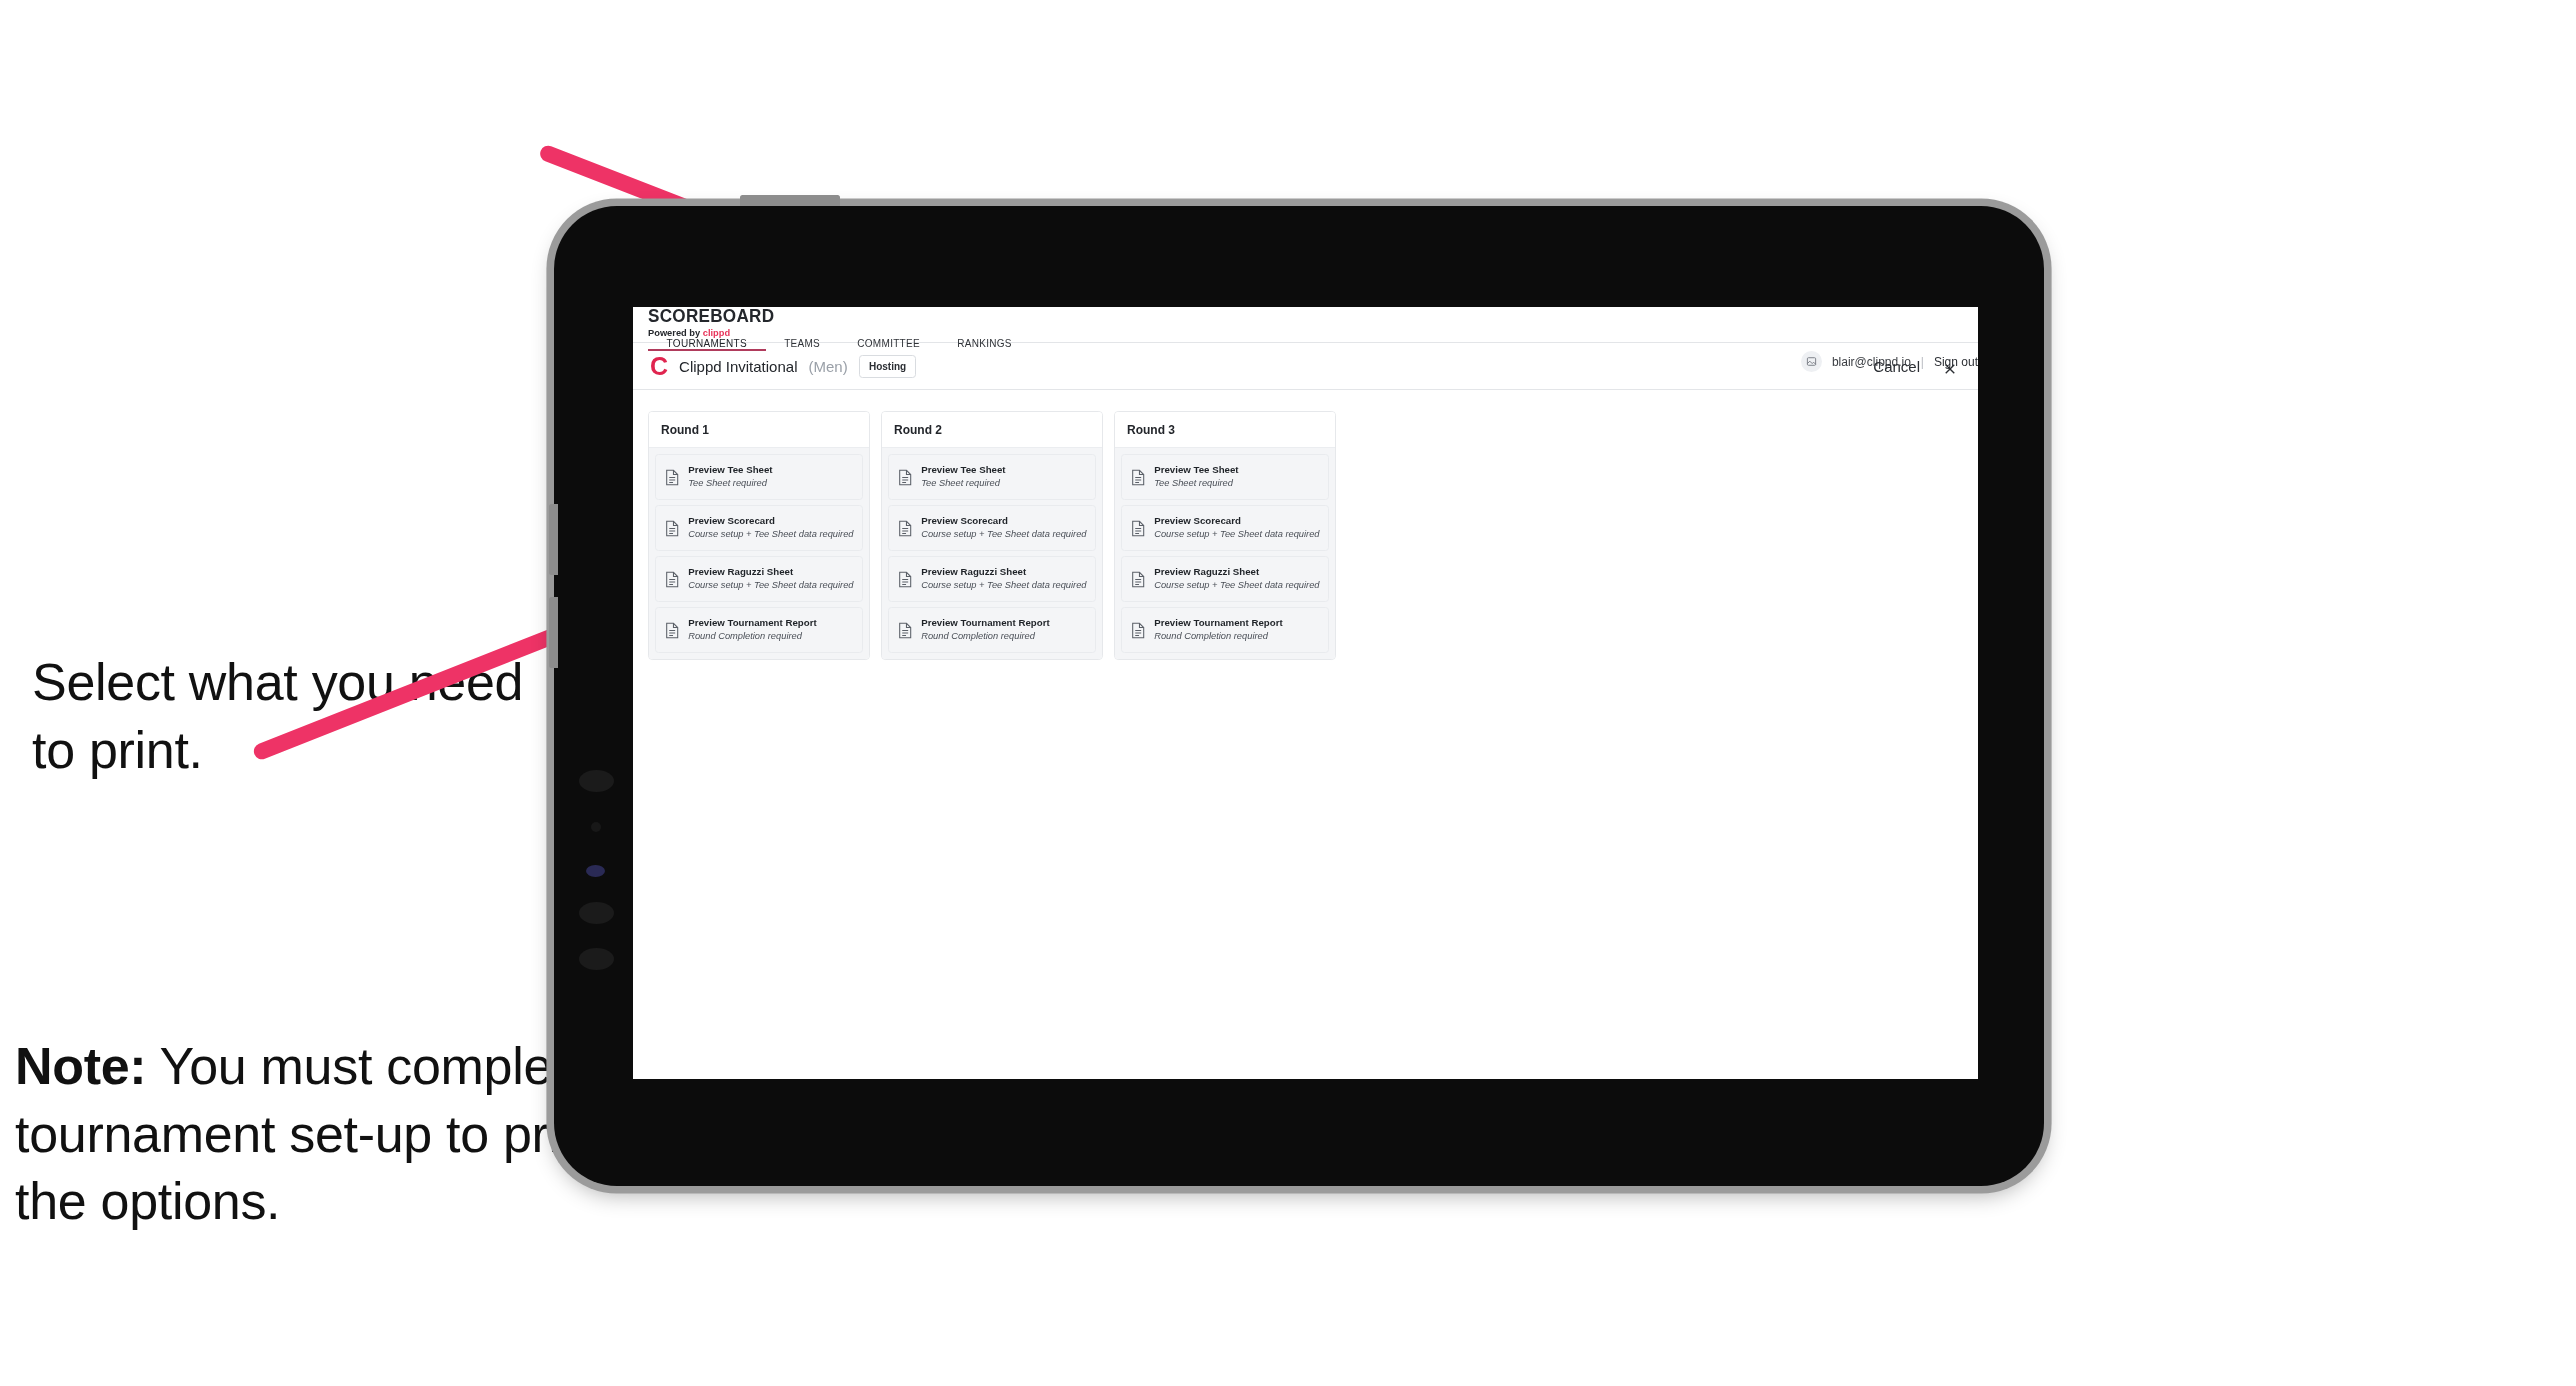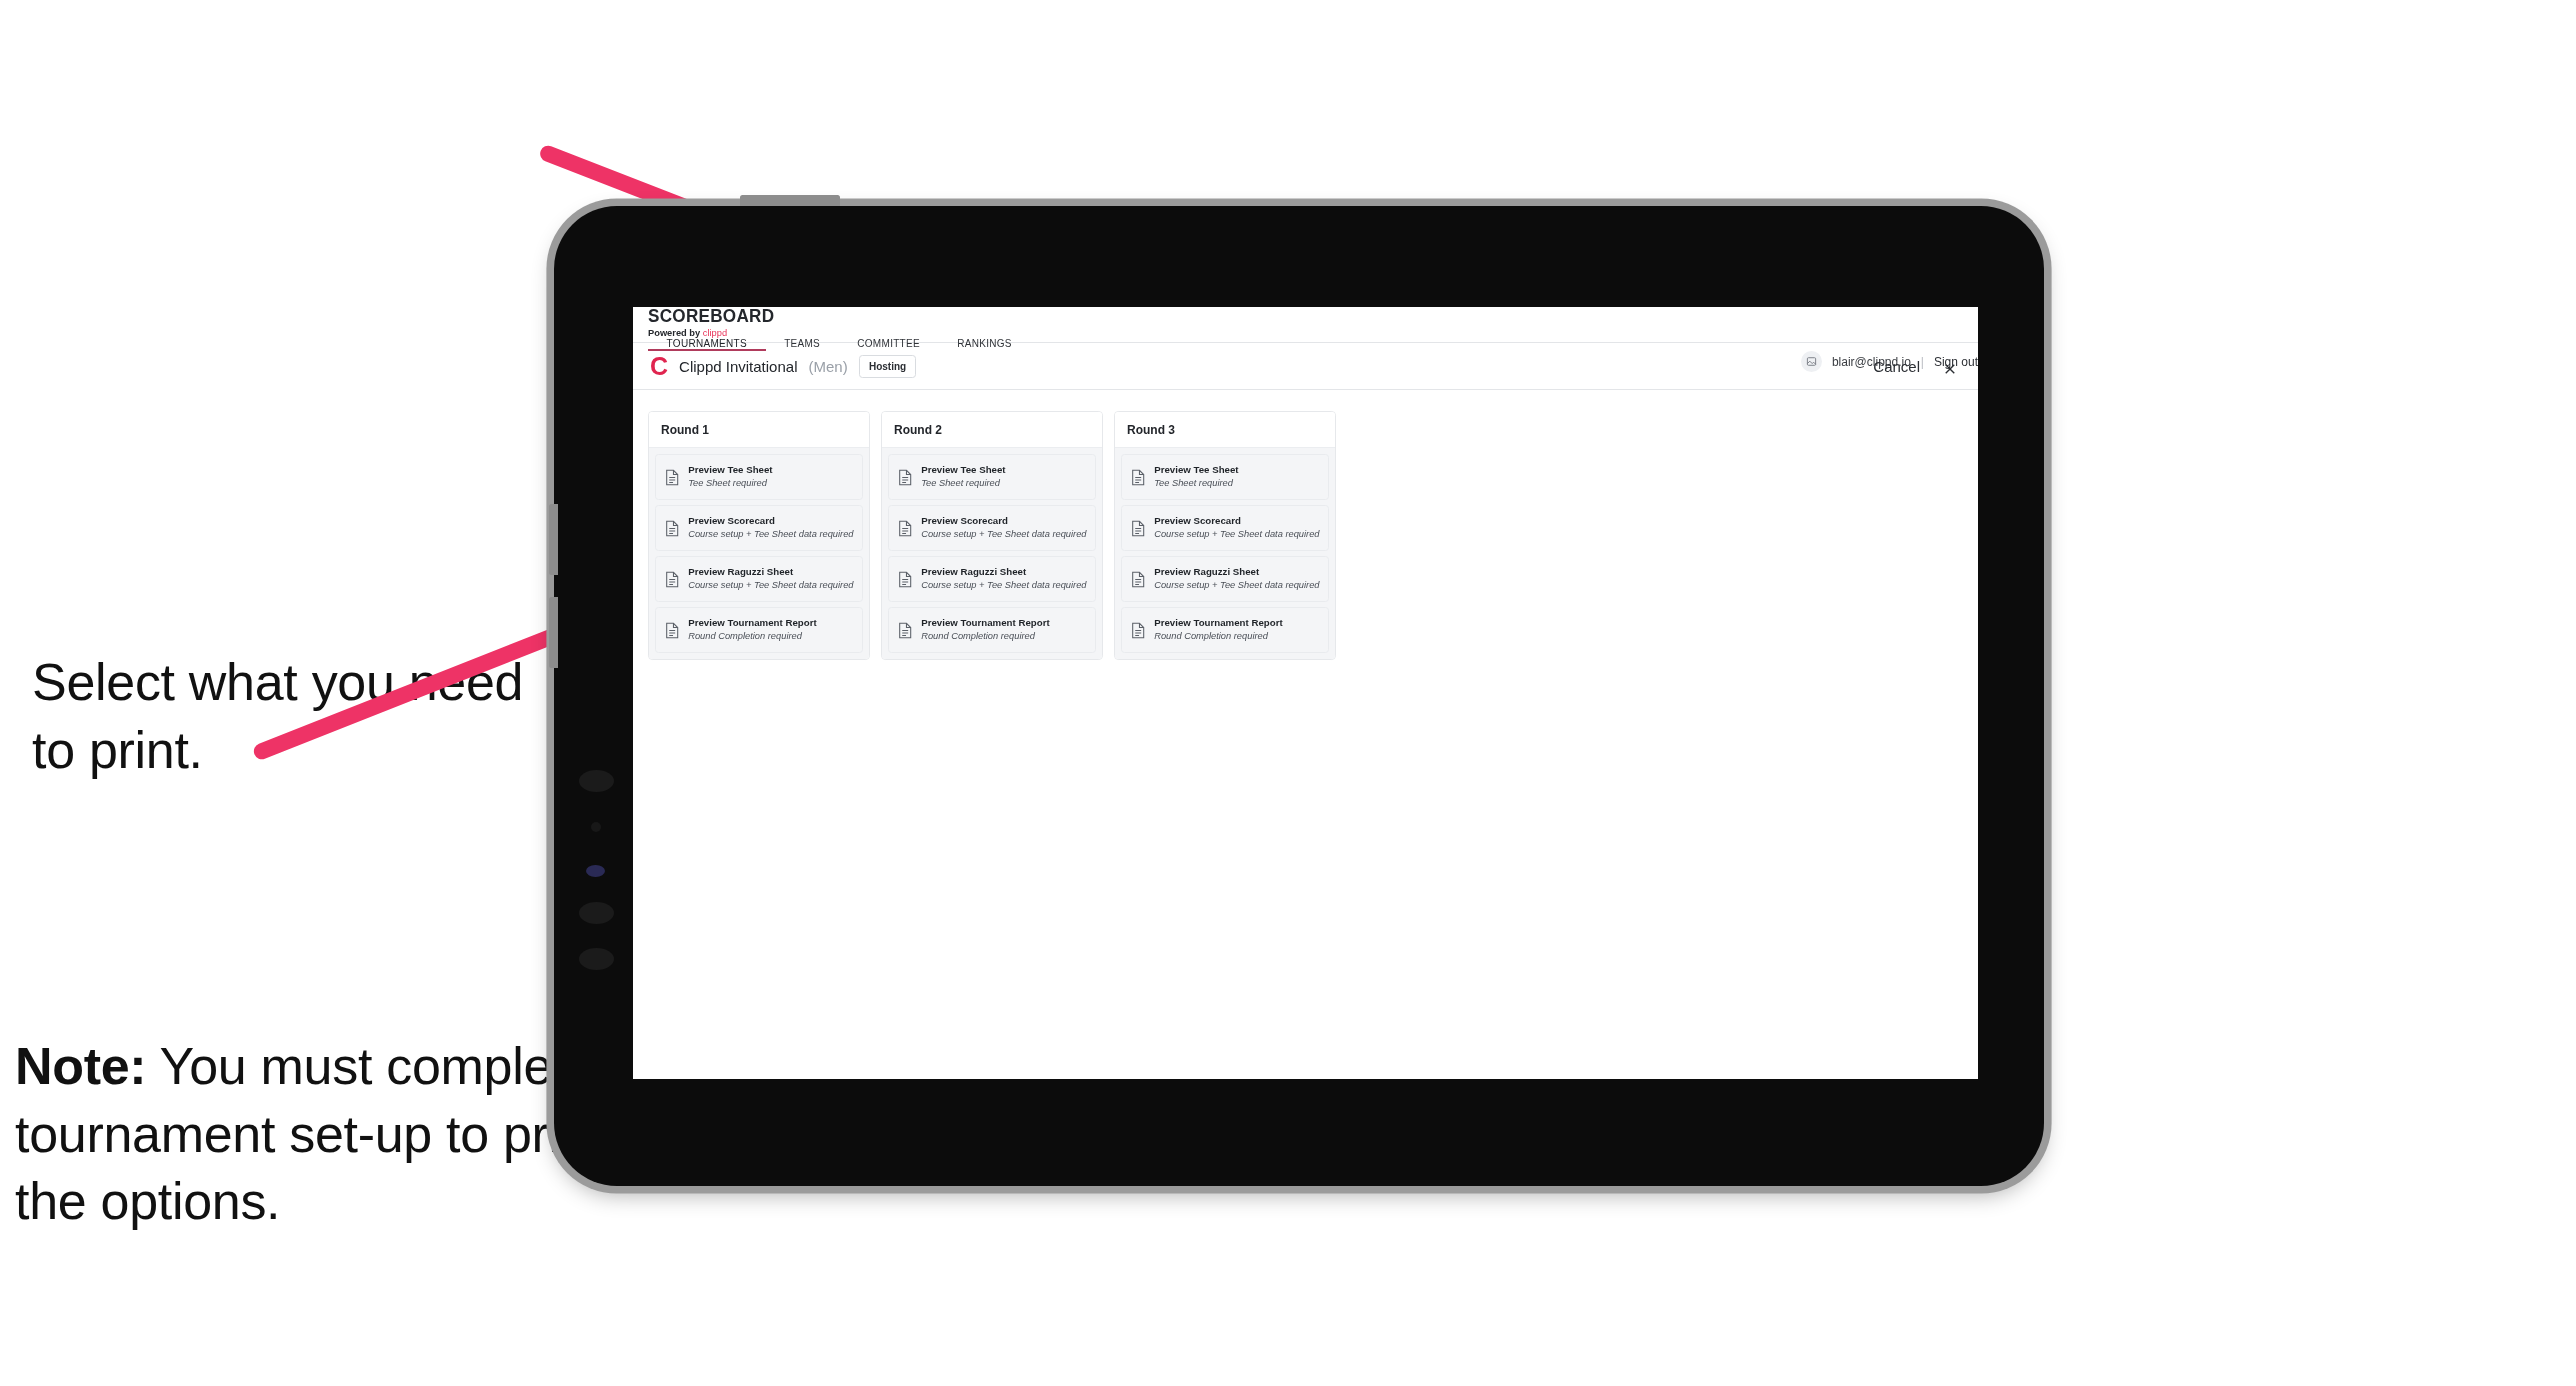--- a/index.html
+++ b/index.html
@@ -68,21 +68,21 @@
   }
   #brand { display: flex; flex-direction: column; justify-content: center;
            padding-right: 25px; }
   #brand-title {
     font-size: 18.6px; font-weight: 800; color: #24272c;
     letter-spacing: 0.3px; line-height: 1;
     font-family: "Liberation Sans", sans-serif;
     transform: scaleX(0.92); transform-origin: left center;
   }
   #brand-sub { font-size: 9.3px; color: #24272c; margin-top: 2.5px; font-weight: 600; }
-  #brand-sub .pink { color: #e8345a; font-weight: 400; }
+  #brand-sub .pink { color: #e8345a; font-weight: 700; }
 
   .topnav { display: flex; align-items: stretch; gap: 0; }
   .topnav-item {
     display: flex; align-items: center;
     padding: 0 18.6px;
     font-size: 10px; letter-spacing: 0.3px;
     color: #303338; font-weight: 500;
     border-bottom: 2.5px solid transparent;
     cursor: pointer;
     white-space: nowrap;

